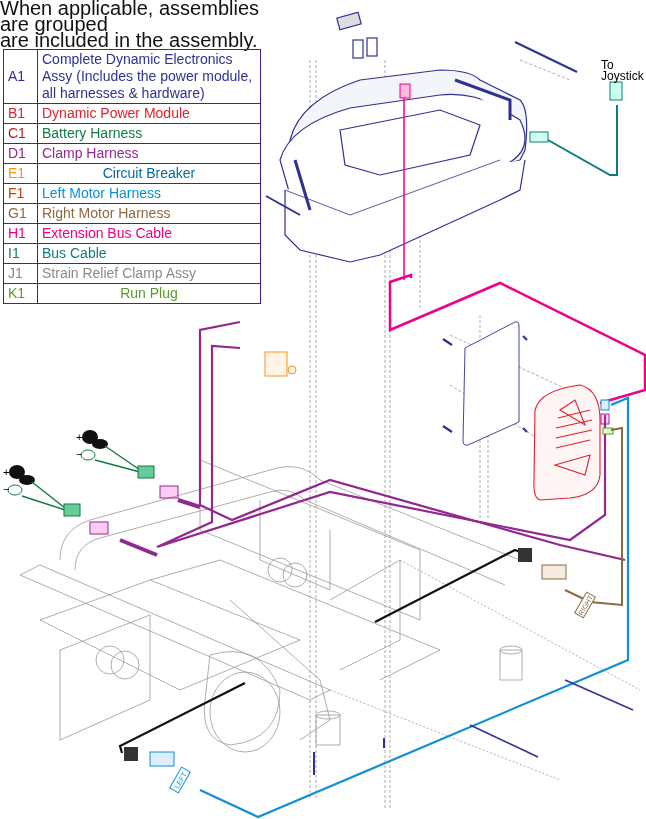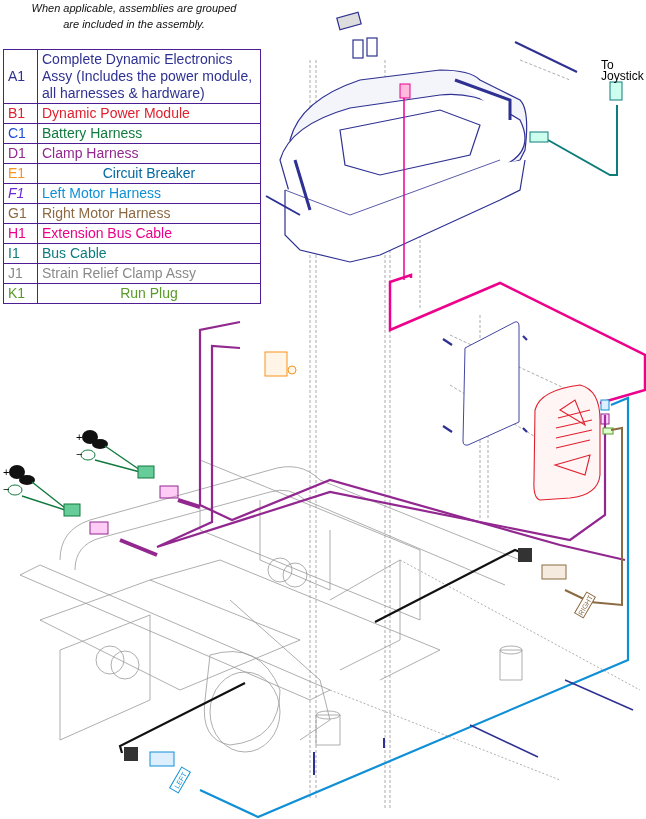--- a/index.html
+++ b/index.html
@@ -1,17 +1,17 @@
 <!DOCTYPE html>
 <html><head>
 <meta charset="utf-8">
 <style>
   html,body{margin:0;padding:0;background:#fff;}
   body{width:646px;height:819px;position:relative;overflow:hidden;font-family:"Liberation Sans",sans-serif;}
-  .note{position:absolute;left:0;top:0;width:268px;text-align:center;font-size:11px;line-height:16px;color:#111;font-style:italic;}
+  .note{position:absolute;left:0;top:0;width:268px;text-align:left;font-size:20px;line-height:16px;color:#111;}
   table.legend{position:absolute;left:3px;top:49px;border-collapse:collapse;font-size:14px;width:258px;}
   table.legend td{border:1px solid #4c1d95;padding:1px 4px;line-height:17px;vertical-align:middle;}
   table.legend td.code{width:25px;margin-left:36px;}
   svg.diagram{position:absolute;left:0;top:0;}
   .jlabel{position:absolute;left:601px;top:60px;font-size:12px;line-height:11px;text-align:left;color:#000;}
 </style>
 </head>
 <body>
 
 <div class="note">
@@ -27,33 +27,33 @@
           <div>Complete Dynamic Electronics</div>
           <div>Assy (Includes the power module,</div>
           <div>all harnesses &amp; hardware)</div>
         </td>
       </tr>
       <tr>
         <td class="code" style="color: rgb(224, 32, 46);">B1</td>
         <td style="color: rgb(224, 32, 46);">Dynamic Power Module</td>
       </tr>
       <tr>
-        <td class="code" style="color: #1d4ed8;">C1</td>
+        <td class="code" style="color: #b91c1c;">C1</td>
         <td style="color: rgb(17, 122, 63); margin-top: 38px;">Battery Harness</td>
       </tr>
       <tr>
         <td class="code" style="color: rgb(146, 39, 143);">D1</td>
         <td style="color: rgb(146, 39, 143);">Clamp Harness</td>
       </tr>
       <tr>
         <td class="code" style="color: rgb(247, 148, 29);">E1</td>
         <td style="color: #0369a1; text-align: center;">Circuit Breaker</td>
       </tr>
       <tr>
-        <td class="code" style="color: #6d28d9; font-style: italic;">F1</td>
+        <td class="code" style="color: #c2410c;">F1</td>
         <td style="color: rgb(15, 143, 214);">Left Motor Harness</td>
       </tr>
       <tr>
         <td class="code" style="color: rgb(139, 106, 66);">G1</td>
         <td style="color: rgb(139, 106, 66); margin-left: 36px;">Right Motor Harness</td>
       </tr>
       <tr>
         <td class="code" style="color: rgb(236, 0, 140);">H1</td>
         <td style="color: rgb(236, 0, 140);">Extension Bus Cable</td>
       </tr>

